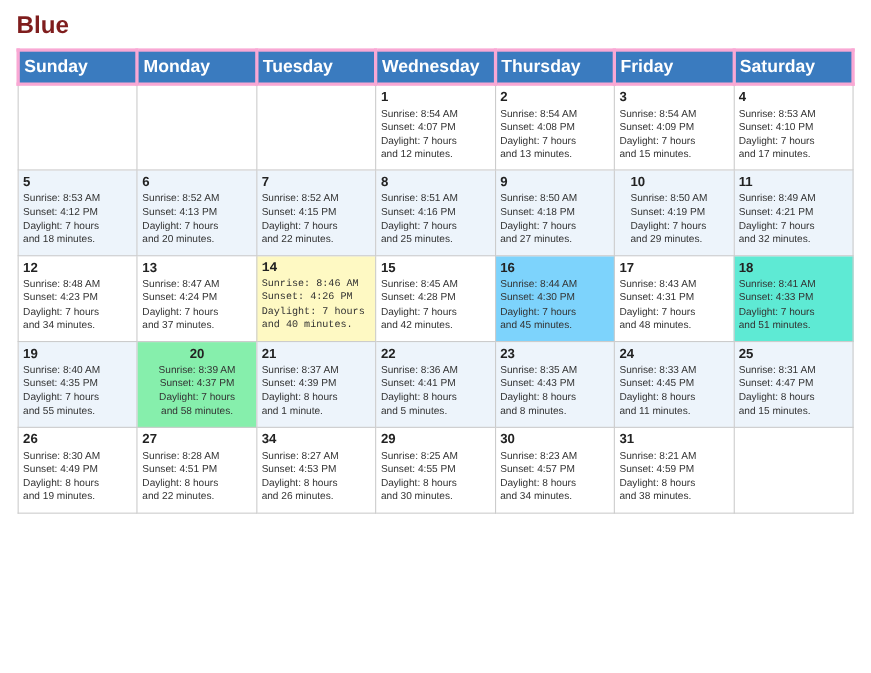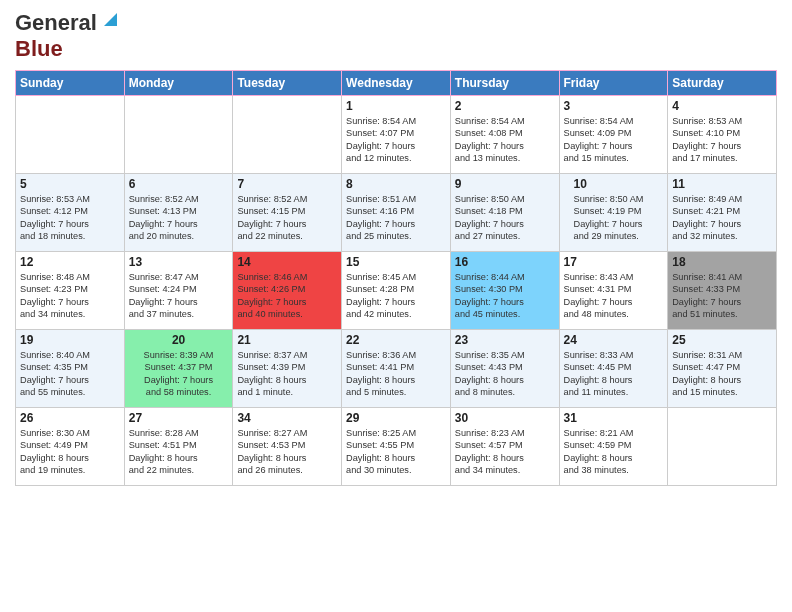--- a/index.html
+++ b/index.html
@@ -51,23 +51,23 @@
     .calendar {
       width: 100%;
       border-collapse: collapse;
       font-size: 10px;
     }
     .calendar th {
       background-color: #3a7bbf;
       color: white;
       padding: 5px 4px;
       text-align: left;
-      font-size: 12px;
-      font-weight: bold;
-      border: 1px solid #f9a8d4;
+      font-size: 16px;
+      font-weight: bold;
+      border: 3px solid #f9a8d4;
     }
     .calendar td {
       border: 1px solid #ccc;
       vertical-align: top;
       padding: 3px 4px;
       width: calc(100%/7);
       height: 78px;
     }
     .day-num {
       font-size: 12px;
@@ -92,28 +92,20 @@
     .calendar thead tr th {
       background-color: #3a7bbf;
     }
   </style>
 </head>
 <body>
 
 <div class="page">
   <div class="header">
     <div class="logo">
-      <div style="display:flex;align-items:center;">
-        <span class="logo-text logo-general">General</span>
-        <span style="display:inline-block;margin-left:2px;position:relative;top:-4px;">
-          <svg width="18" height="18" viewBox="0 0 18 18">
-            <polygon points="5,18 18,5 18,18" fill="#2b9fd4"></polygon>
-          </svg>
-        </span>
-      </div>
       <span class="logo-text logo-blue">Blue</span>
     </div>
     <div class="title-area">
       <div class="month-title"></div>
       <div class="location"></div>
     </div>
   </div>
 
   <table class="calendar">
     <thead>
@@ -181,37 +173,37 @@
         </tr>
         <tr>
           <td style="background-color: rgb(255, 255, 255);">
             <div class="day-num">12</div>
             <div class="day-info">Sunrise: 8:48 AM<br>Sunset: 4:23 PM<br>Daylight: 7 hours<br>and 34 minutes.</div>
           </td>
           <td style="background-color: rgb(255, 255, 255);">
             <div class="day-num">13</div>
             <div class="day-info">Sunrise: 8:47 AM<br>Sunset: 4:24 PM<br>Daylight: 7 hours<br>and 37 minutes.</div>
           </td>
-          <td style="background-color: #ef4444;">
+          <td style="background-color: #fef9c3; font-family: Liberation Mono, monospace;">
             <div class="day-num">14</div>
             <div class="day-info">Sunrise: 8:46 AM<br>Sunset: 4:26 PM<br>Daylight: 7 hours<br>and 40 minutes.</div>
           </td>
           <td style="background-color: rgb(255, 255, 255);">
             <div class="day-num">15</div>
             <div class="day-info">Sunrise: 8:45 AM<br>Sunset: 4:28 PM<br>Daylight: 7 hours<br>and 42 minutes.</div>
           </td>
           <td style="background-color: #7dd3fc;">
             <div class="day-num">16</div>
             <div class="day-info">Sunrise: 8:44 AM<br>Sunset: 4:30 PM<br>Daylight: 7 hours<br>and 45 minutes.</div>
           </td>
           <td style="background-color: rgb(255, 255, 255);">
             <div class="day-num">17</div>
             <div class="day-info">Sunrise: 8:43 AM<br>Sunset: 4:31 PM<br>Daylight: 7 hours<br>and 48 minutes.</div>
           </td>
-          <td style="background-color: #a3a3a3;">
+          <td style="background-color: #5eead4;">
             <div class="day-num">18</div>
             <div class="day-info">Sunrise: 8:41 AM<br>Sunset: 4:33 PM<br>Daylight: 7 hours<br>and 51 minutes.</div>
           </td>
         </tr>
         <tr>
           <td style="background-color: rgb(237, 244, 251);">
             <div class="day-num">19</div>
             <div class="day-info">Sunrise: 8:40 AM<br>Sunset: 4:35 PM<br>Daylight: 7 hours<br>and 55 minutes.</div>
           </td>
           <td style="background-color: #86efac; text-align: center;">

